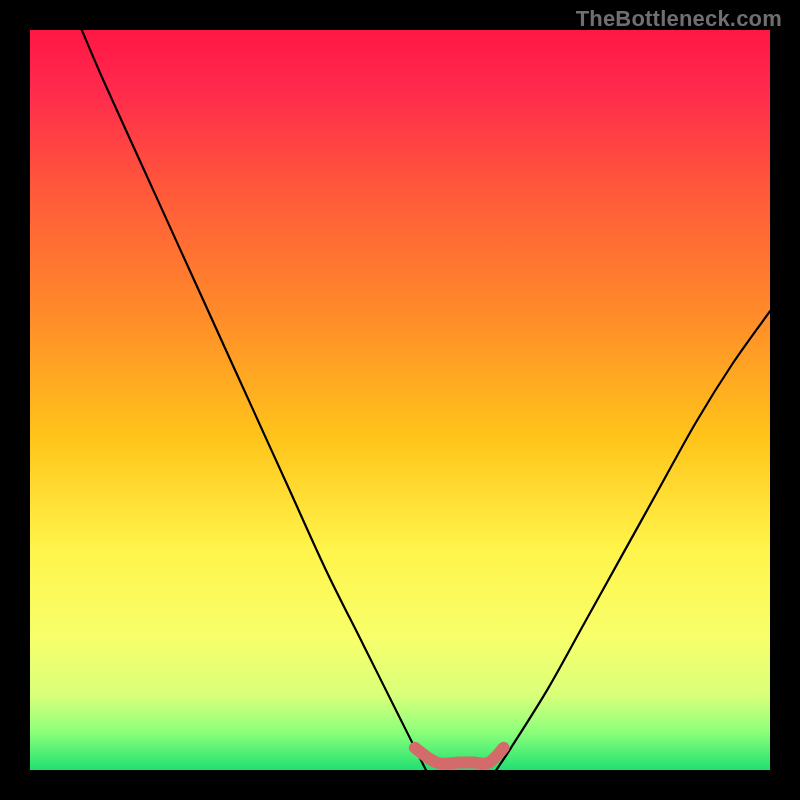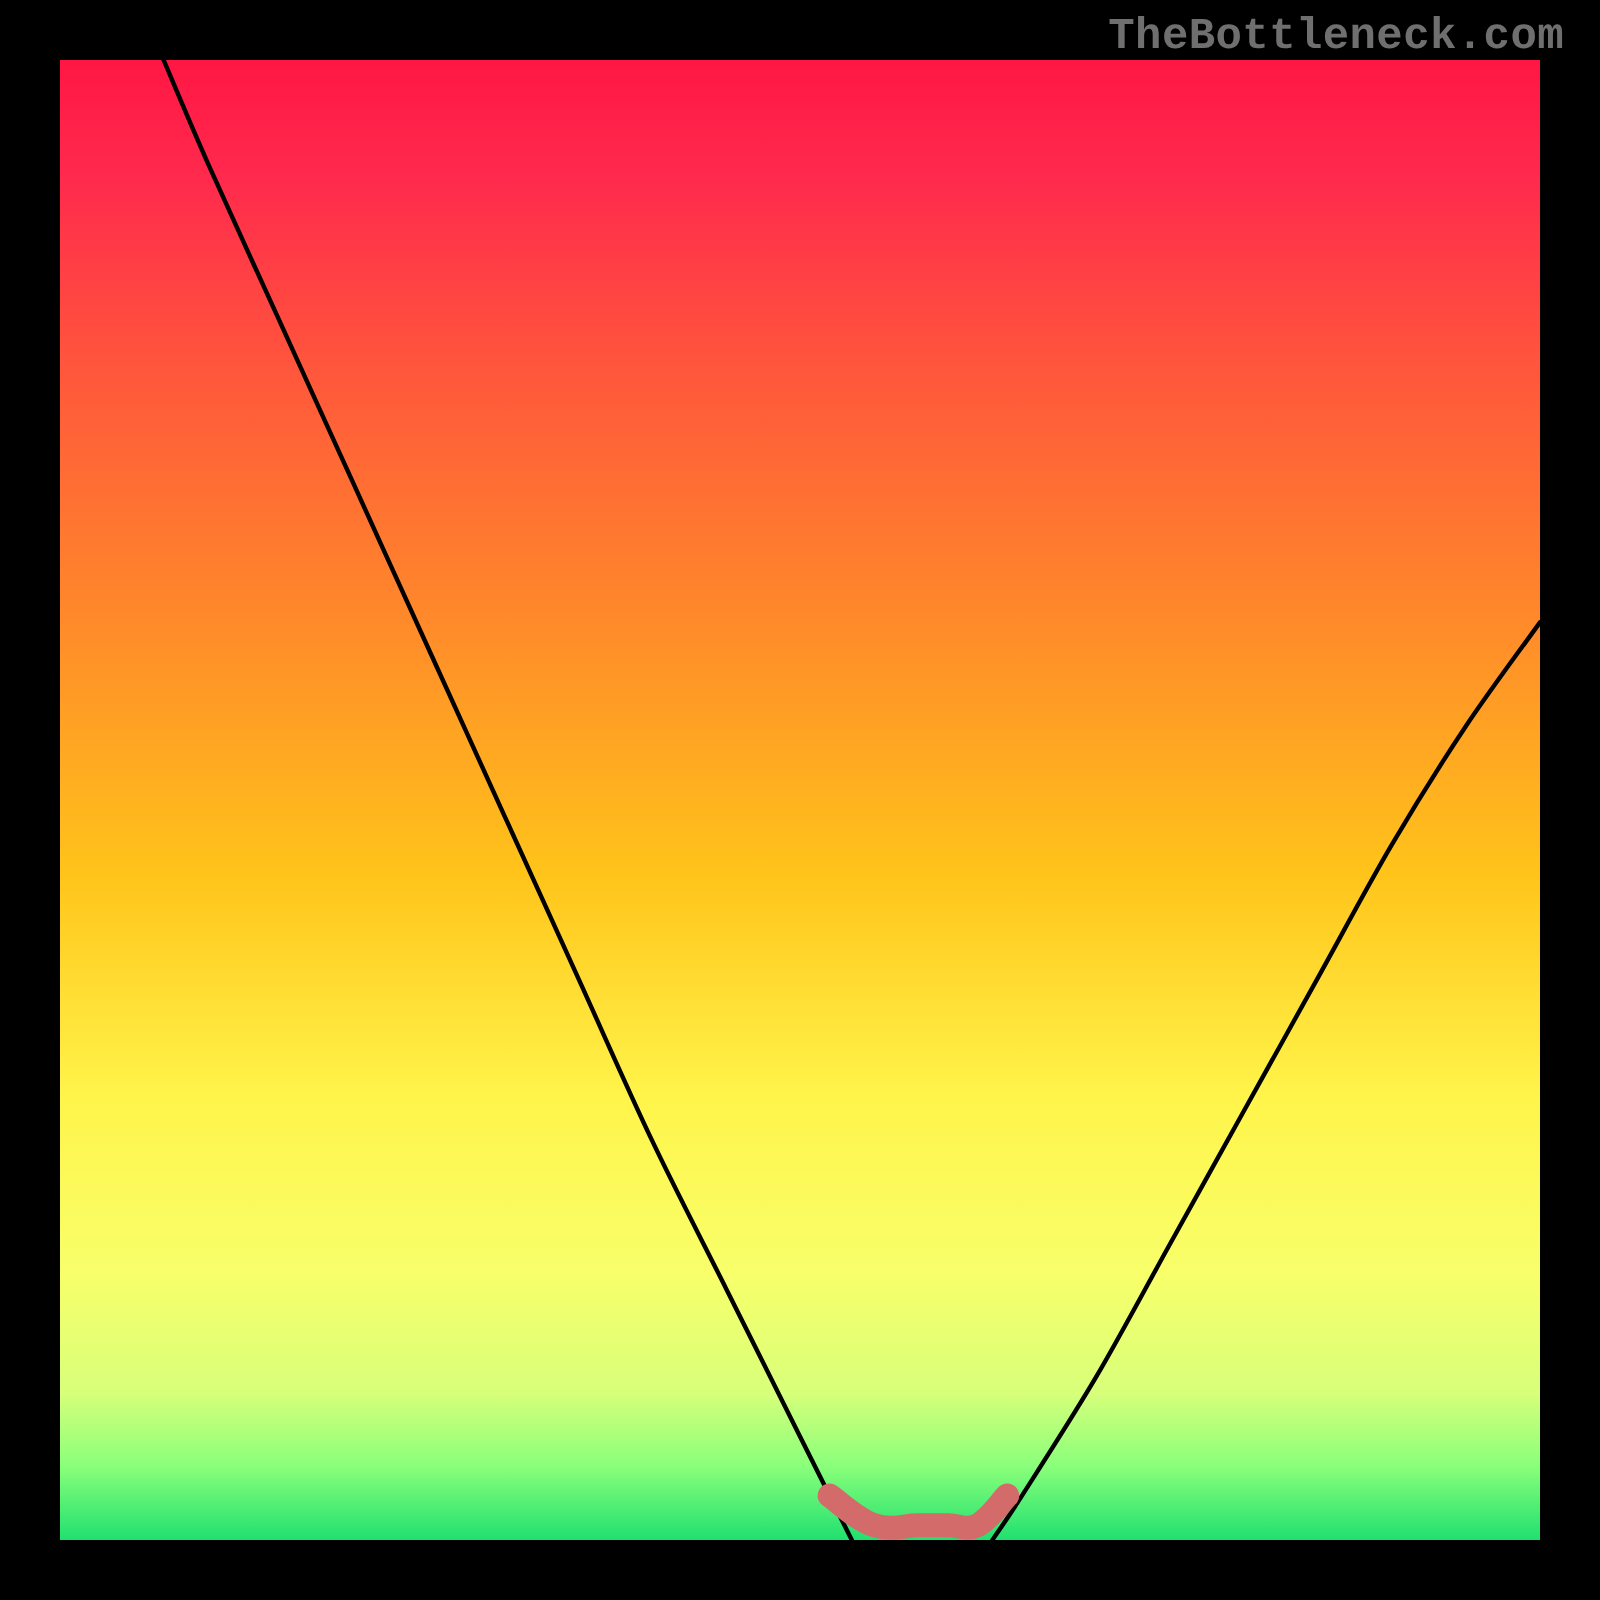--- a/index.html
+++ b/index.html
@@ -28,21 +28,21 @@
     position: absolute;
     left: 0;
     top: 0;
     width: 100%;
     height: 100%;
   }
   .watermark {
     position: absolute;
     top: 6px;
     right: 18px;
-    font-family: Liberation Mono, monospace;
+    font-family: Liberation Sans, sans-serif;
     font-size: 22px;
     font-weight: 600;
     color: #6f6f6f;
     letter-spacing: 0.2px;
   }
 </style>
 </head>
 <body>
 
 <div class="chart-container">

